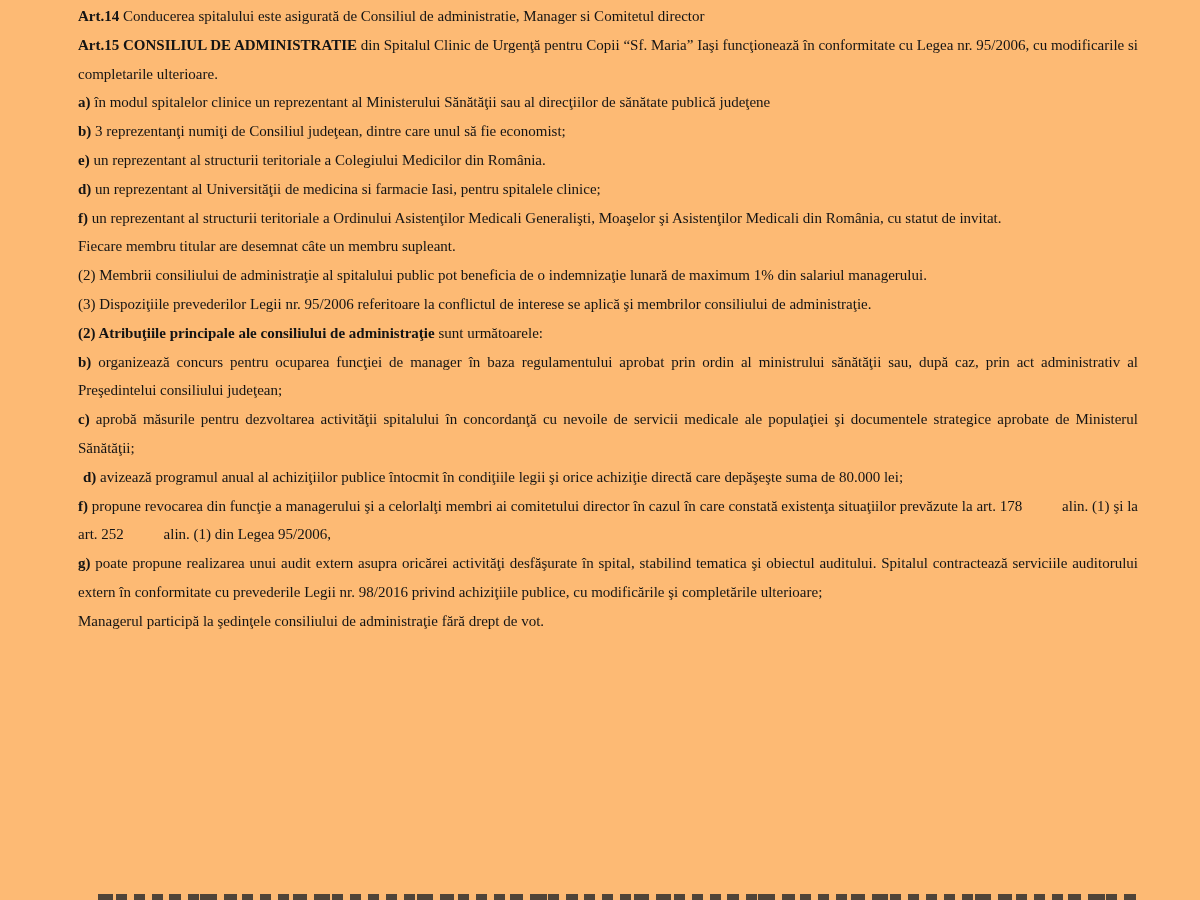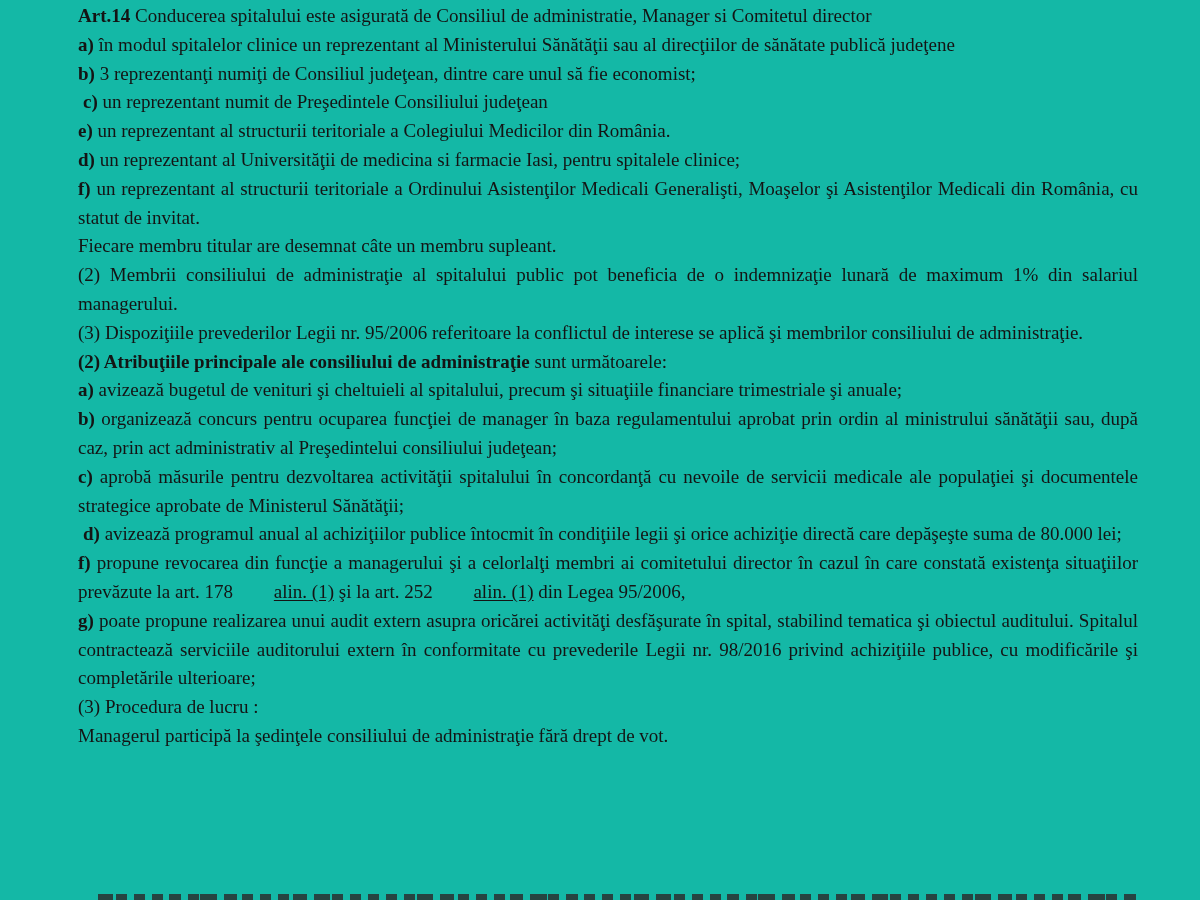--- a/index.html
+++ b/index.html
@@ -6,87 +6,85 @@
     margin: 0; padding: 0;
     width: 1200px; height: 900px;
     background: #ffffff;
     overflow: hidden;
   }
   .page {
     position: relative;
     box-sizing: border-box;
     width: 1200px; height: 900px;
     padding: 2px 62px 0 78px;
-    background: #14b8a6;
+    background: #fdba74;
     font-family: "Liberation Serif", "DejaVu Serif", serif;
-    font-size: 19px;
+    font-size: 15px;
     line-height: 28.8px;
     color: #141414;
     overflow: hidden;
   }
   .para {
     margin: 0;
     text-align: justify;
   }
   .para.ind { text-indent: 5px; }
   .b { font-weight: 700; }
-  .u { text-decoration: underline; text-underline-offset: 2px; margin-left: 36px; }
+  .u { text-underline-offset: 2px; margin-left: 36px; }
   .clip-strip {
     position: absolute;
     left: 98px; right: 64px; bottom: 0;
     height: 6px;
     opacity: 0.82;
     background-image:
       repeating-linear-gradient(90deg, #2b2b2b 0 11px, transparent 11px 18px),
       repeating-linear-gradient(90deg, #2b2b2b 0 6px, transparent 6px 31px);
     background-position: 0 0, 9px 0;
   }
 </style>
 </head>
 <body>
 
 <div class="page">
 
   <p class="para"><span class="b">Art.14</span><span> Conducerea spitalului este asigurată de Consiliul de administratie, Manager si Comitetul director</span></p>
 
+  <p class="para"><span class="b">Art.15 CONSILIUL DE ADMINISTRATIE</span><span> din Spitalul Clinic de Urgenţă pentru Copii “Sf. Maria” Iaşi funcţionează în conformitate cu Legea nr. 95/2006, cu modificarile si completarile ulterioare.</span></p>
 
 
   <p class="para"><span class="b">a)</span><span> în modul spitalelor clinice un reprezentant al Ministerului Sănătăţii sau al direcţiilor de sănătate publică judeţene</span></p>
 
   <p class="para"><span class="b">b)</span><span> 3 reprezentanţi numiţi de Consiliul judeţean, dintre care unul să fie economist;</span></p>
 
-  <p class="para ind"><span class="b">c)</span><span> un reprezentant numit de Preşedintele Consiliului judeţean</span></p>
 
   <p class="para"><span class="b">e)</span><span> un reprezentant al structurii teritoriale a Colegiului Medicilor din România.</span></p>
 
   <p class="para"><span class="b">d)</span><span> un reprezentant al Universităţii de medicina si farmacie Iasi, pentru spitalele clinice;</span></p>
 
   <p class="para"><span class="b">f)</span><span> un reprezentant al structurii teritoriale a Ordinului Asistenţilor Medicali Generalişti, Moaşelor şi Asistenţilor Medicali din România, cu statut de invitat.</span></p>
 
   <p class="para"><span>Fiecare membru titular are desemnat câte un membru supleant.</span></p>
 
   <p class="para"><span>(2) Membrii consiliului de administraţie al spitalului public pot beneficia de o indemnizaţie lunară de maximum 1% din salariul managerului.</span></p>
 
   <p class="para"><span>(3) Dispoziţiile prevederilor Legii nr. 95/2006 referitoare la conflictul de interese se aplică şi membrilor consiliului de administraţie.</span></p>
 
   <p class="para"><span class="b">(2) Atribuţiile principale ale consiliului de administraţie</span><span> sunt următoarele:</span></p>
 
-  <p class="para"><span class="b">a)</span><span> avizează bugetul de venituri şi cheltuieli al spitalului, precum şi situaţiile financiare trimestriale şi anuale;</span></p>
 
   <p class="para"><span class="b">b)</span><span> organizează concurs pentru ocuparea funcţiei de manager în baza regulamentului aprobat prin ordin al ministrului sănătăţii sau, după caz, prin act administrativ al Preşedintelui consiliului judeţean;</span></p>
 
   <p class="para"><span class="b">c)</span><span> aprobă măsurile pentru dezvoltarea activităţii spitalului în concordanţă cu nevoile de servicii medicale ale populaţiei şi documentele strategice aprobate de Ministerul Sănătăţii;</span></p>
 
   <p class="para ind"><span class="b">d)</span><span> avizează programul anual al achiziţiilor publice întocmit în condiţiile legii şi orice achiziţie directă care depăşeşte suma de 80.000 lei;</span></p>
 
 
   <p class="para"><span class="b">f)</span><span> propune revocarea din funcţie a managerului şi a celorlalţi membri ai comitetului director în cazul în care constată existenţa situaţiilor prevăzute la art. 178 </span><span class="u">alin. (1)</span><span> şi la art. 252 </span><span class="u">alin. (1)</span><span> din Legea 95/2006,</span></p>
 
   <p class="para"><span class="b">g)</span><span> poate propune realizarea unui audit extern asupra oricărei activităţi desfăşurate în spital, stabilind tematica şi obiectul auditului. Spitalul contractează serviciile auditorului extern în conformitate cu prevederile Legii nr. 98/2016 privind achiziţiile publice, cu modificările şi completările ulterioare;</span></p>
 
 
-  <p class="para"><span>(3) Procedura de lucru :</span></p>
 
   <p class="para"><span>Managerul participă la şedinţele consiliului de administraţie fără drept de vot.</span></p>
 
   <div class="clip-strip"></div>
 
 </div>
 
 </body></html>

